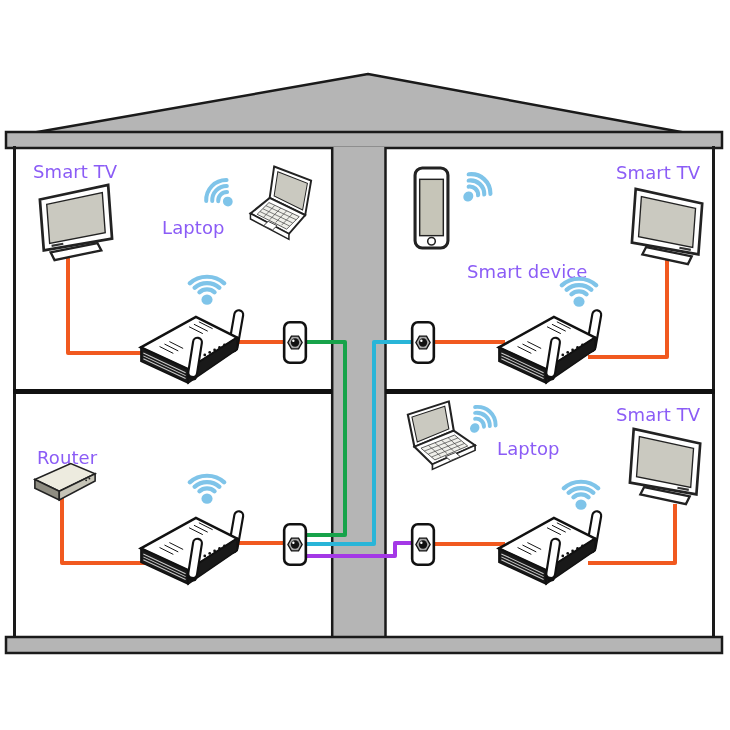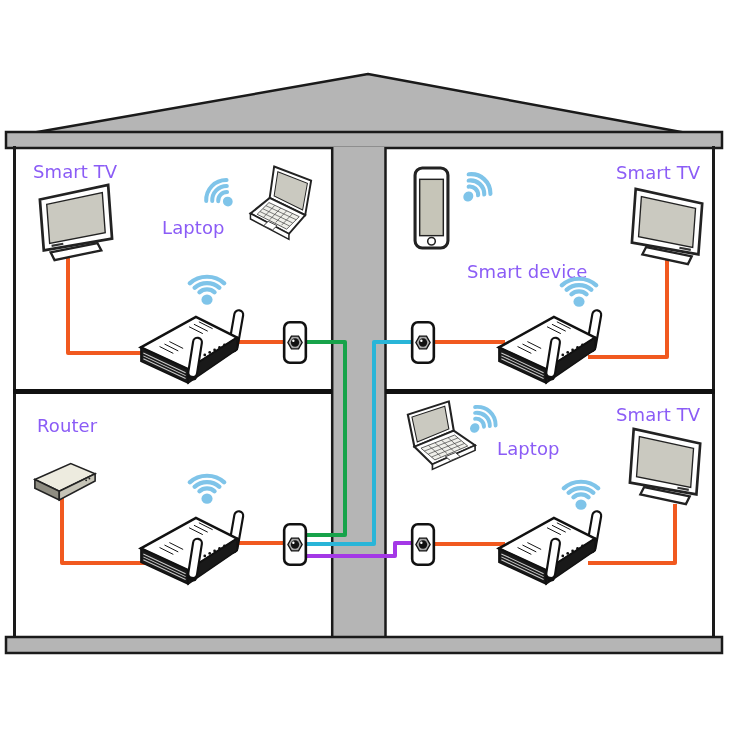--- a/index.html
+++ b/index.html
@@ -178,21 +178,21 @@
         <use href="#sym-wifi" fill="#7fc4e9"></use>
       </g>
     </svg>
   <svg class="dev" style="left:492px;top:305px;width:116px;height:81px;" viewBox="0 0 118 82" preserveAspectRatio="none">
       <use href="#sym-adapter"></use>
     </svg>
   <svg class="dev" style="left:410px;top:320px;width:26px;height:45px;" viewBox="0 0 30 50" preserveAspectRatio="none">
       <use href="#sym-outlet"></use>
     </svg>
 
-  <div class="lbl" style="left:37px;top:416px;">Router</div>
+  <div class="lbl" style="left:37px;top:448px;">Router</div>
   <svg class="dev" style="left:32px;top:460px;width:66px;height:45px;" viewBox="0 0 92 62" preserveAspectRatio="none">
       <use href="#sym-router"></use>
     </svg>
   <svg class="dev" style="left:186px;top:470px;width:42px;height:35px;" viewBox="0 0 40 36" preserveAspectRatio="none">
     <g stroke="#7fc4e9">
         <use href="#sym-wifi" fill="#7fc4e9"></use>
       </g>
     </svg>
   <svg class="dev" style="left:134px;top:506px;width:116px;height:81px;" viewBox="0 0 118 82" preserveAspectRatio="none">
       <use href="#sym-adapter"></use>

